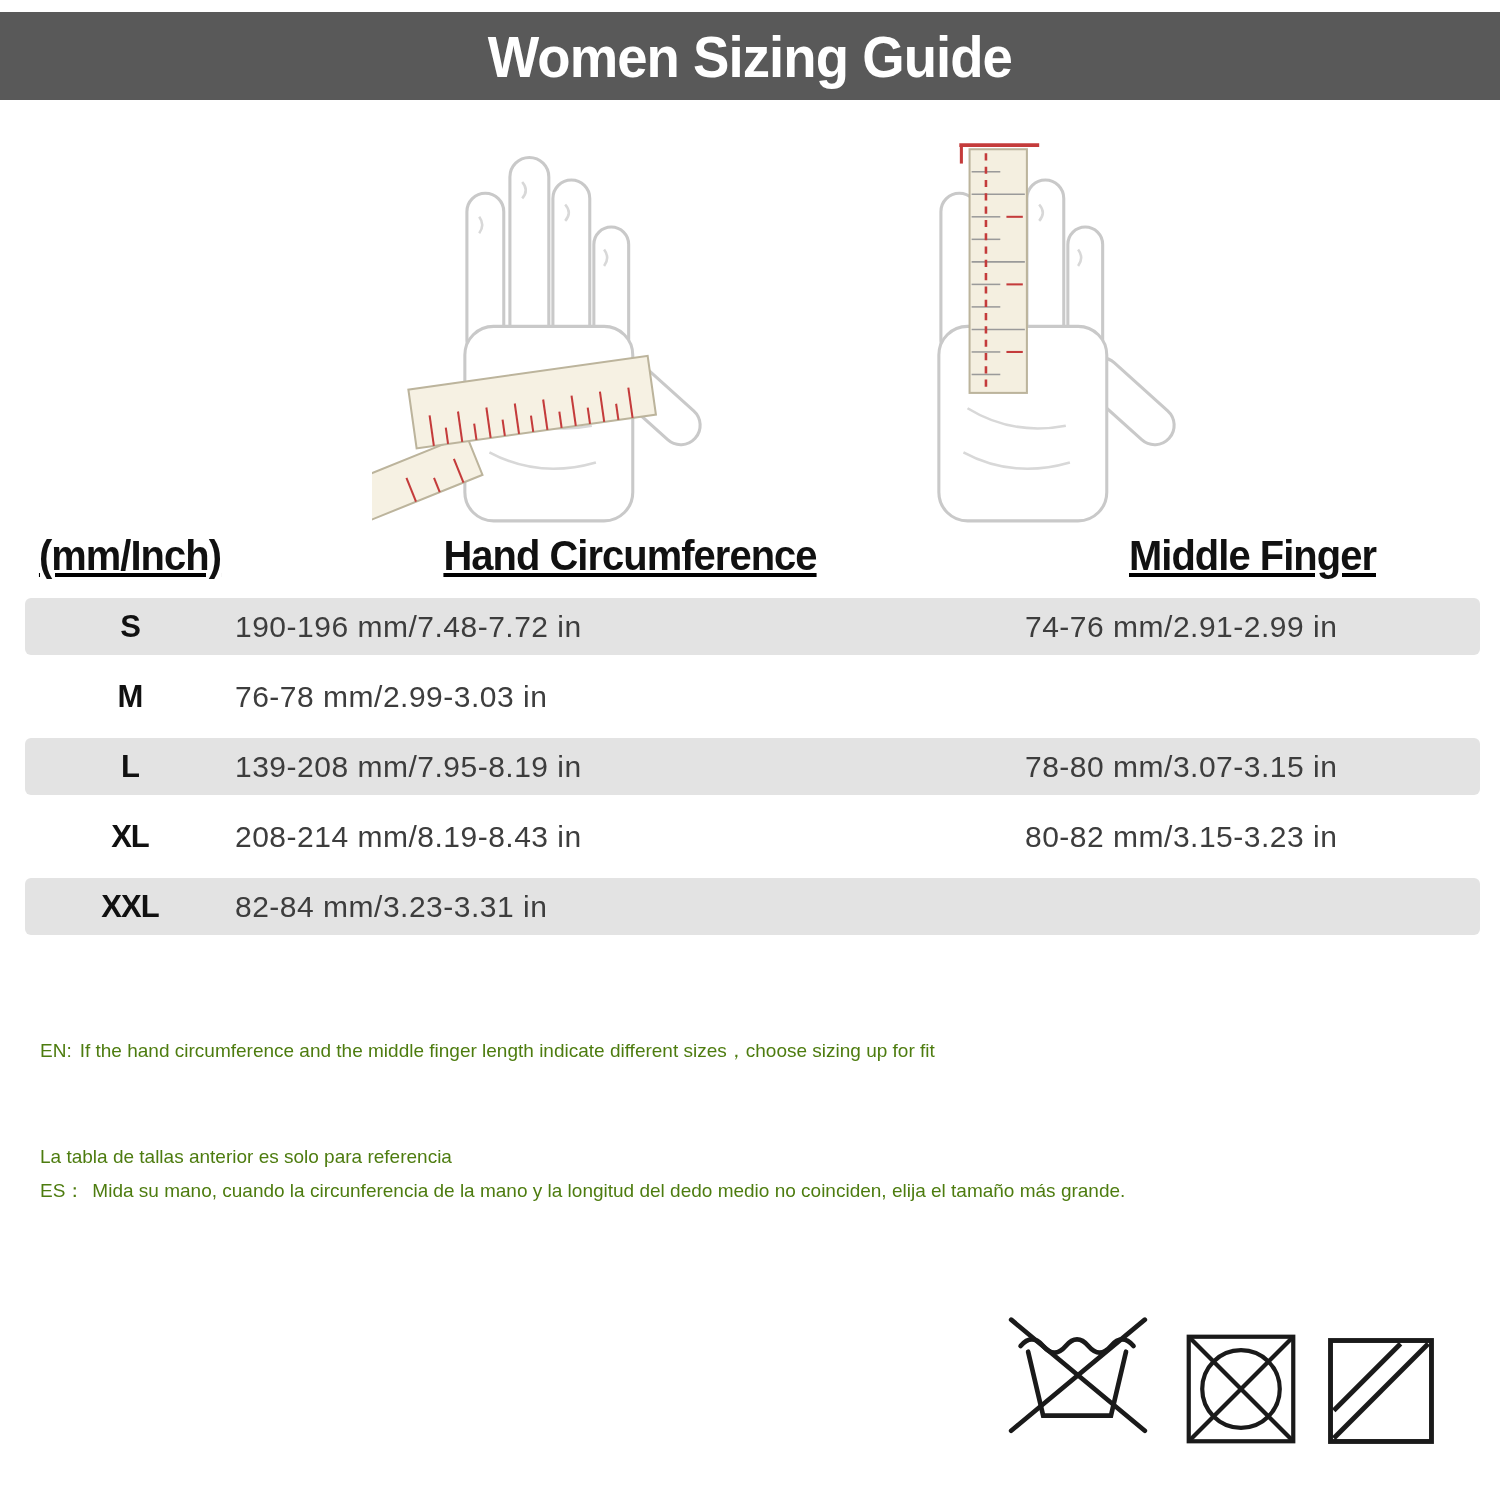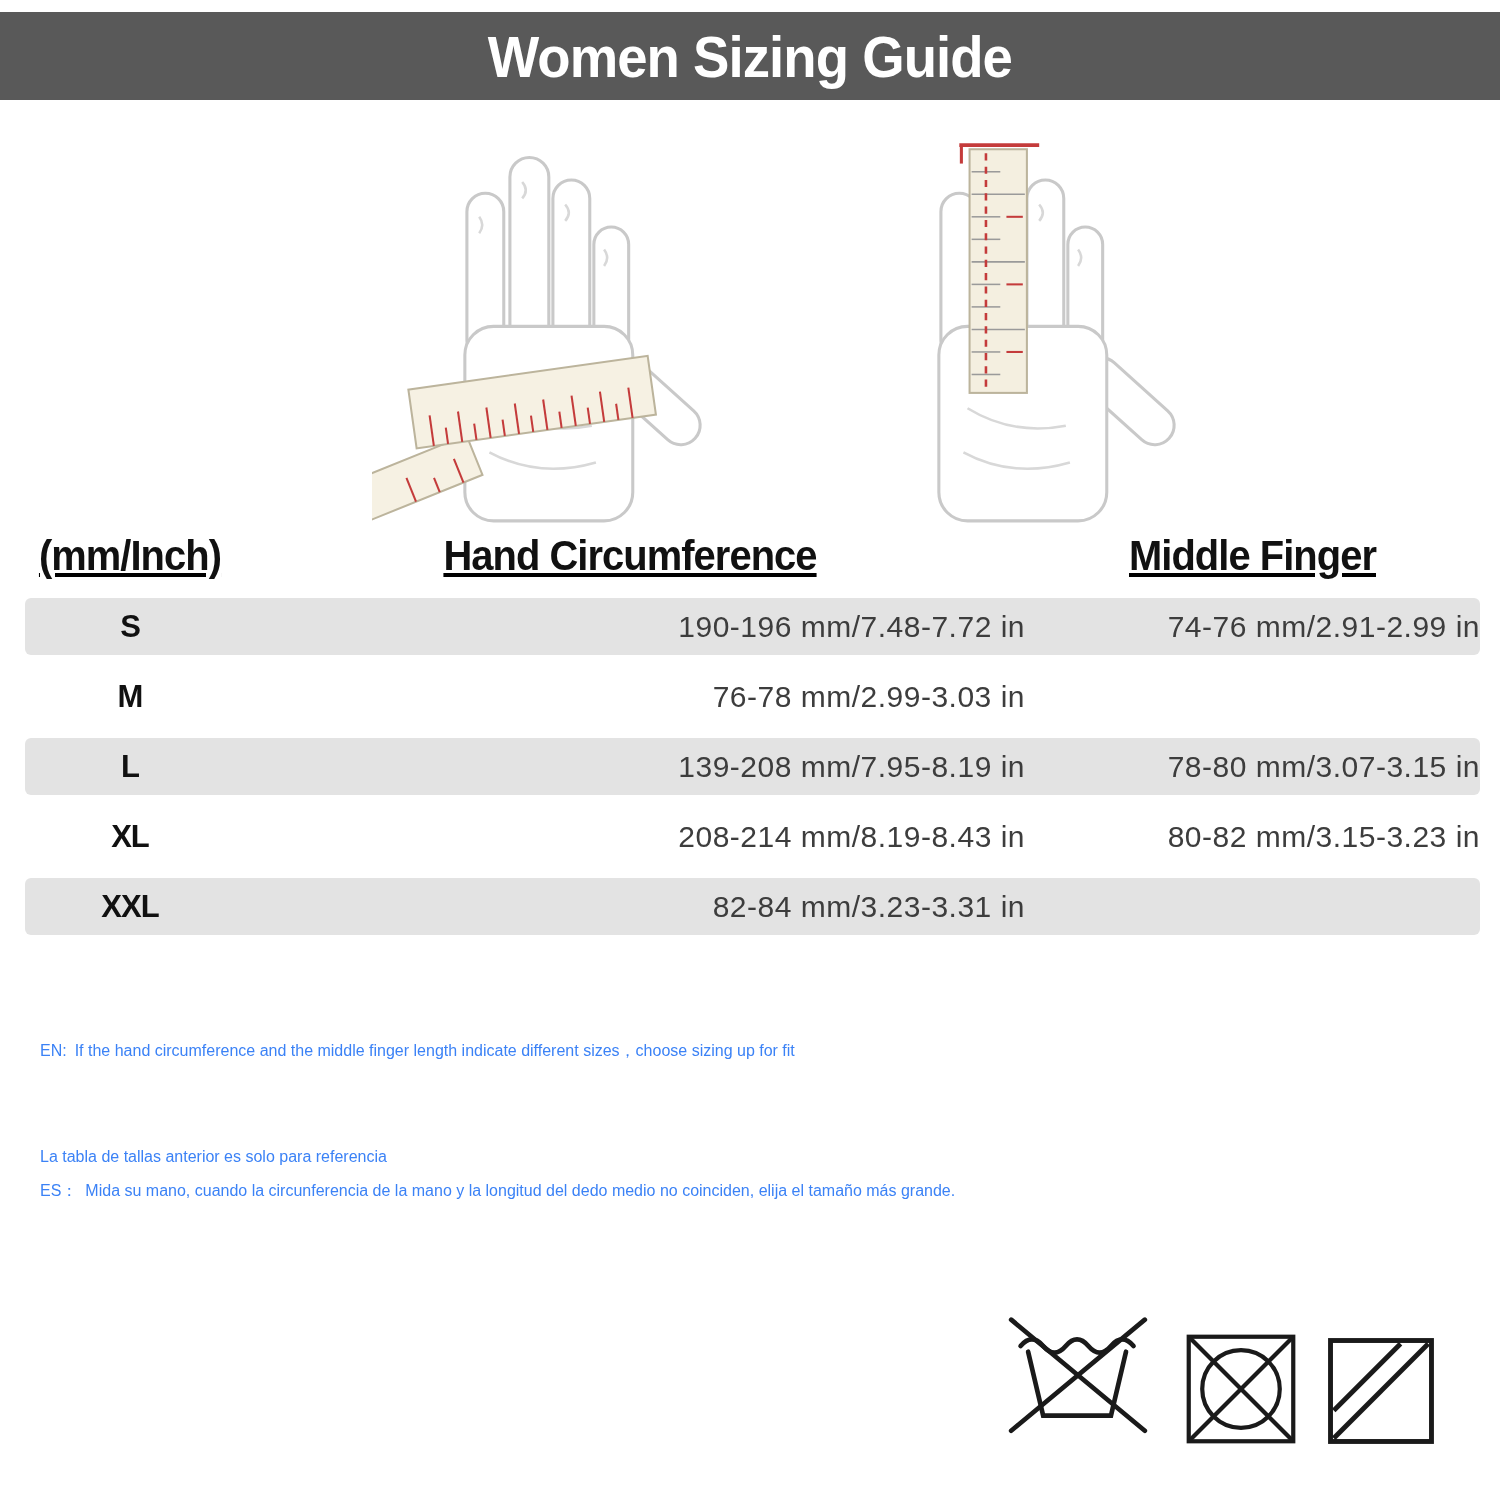--- a/index.html
+++ b/index.html
@@ -18,23 +18,23 @@
   .table-head { position:absolute; left:25px; top:526px; width:1455px; height:60px;
                 display:grid; grid-template-columns:210px 790px 455px; align-items:center;text-decoration:underline; }
   .table-head .cell { text-align:center; font-weight:bold; font-size:42px; color:#111;
                       letter-spacing:-1px; transform:scaleX(.95); white-space:nowrap; }
 
   .table-body { position:absolute; left:25px; top:598px; width:1455px; }
   .trow { display:grid; grid-template-columns:210px 790px 455px; align-items:center;
           height:57px; margin-bottom:13px; border-radius:6px; }
   .trow.striped { background:#e3e3e3; }
   .trow .size { text-align:center; font-weight:bold; font-size:31px; color:#111; letter-spacing:-1px; }
-  .trow .val { text-align:right; font-size:30px; color:#3d3d3d; letter-spacing:.5px; }
+  .trow .val { text-align:left; font-size:30px; color:#3d3d3d; letter-spacing:.5px; }
 
-  .note { position:absolute; left:40px; font-size:16px; color:#3b82f6; line-height:34px; width:1300px; }
+  .note { position:absolute; left:40px; font-size:19px; color:#4d7c0f; line-height:34px; width:1300px; }
   .note-en { top:1034px; }
   .note-es { top:1140px; }
   .note .lbl { margin-right:8px; }
   .note .indent { padding-left:36px; }
 
   .care-icons { position:absolute; right:62px; bottom:52px; display:flex; align-items:flex-end; gap:24px; }
   .care-icons svg { display:block; }
 </style>
 </head>
 <body>

